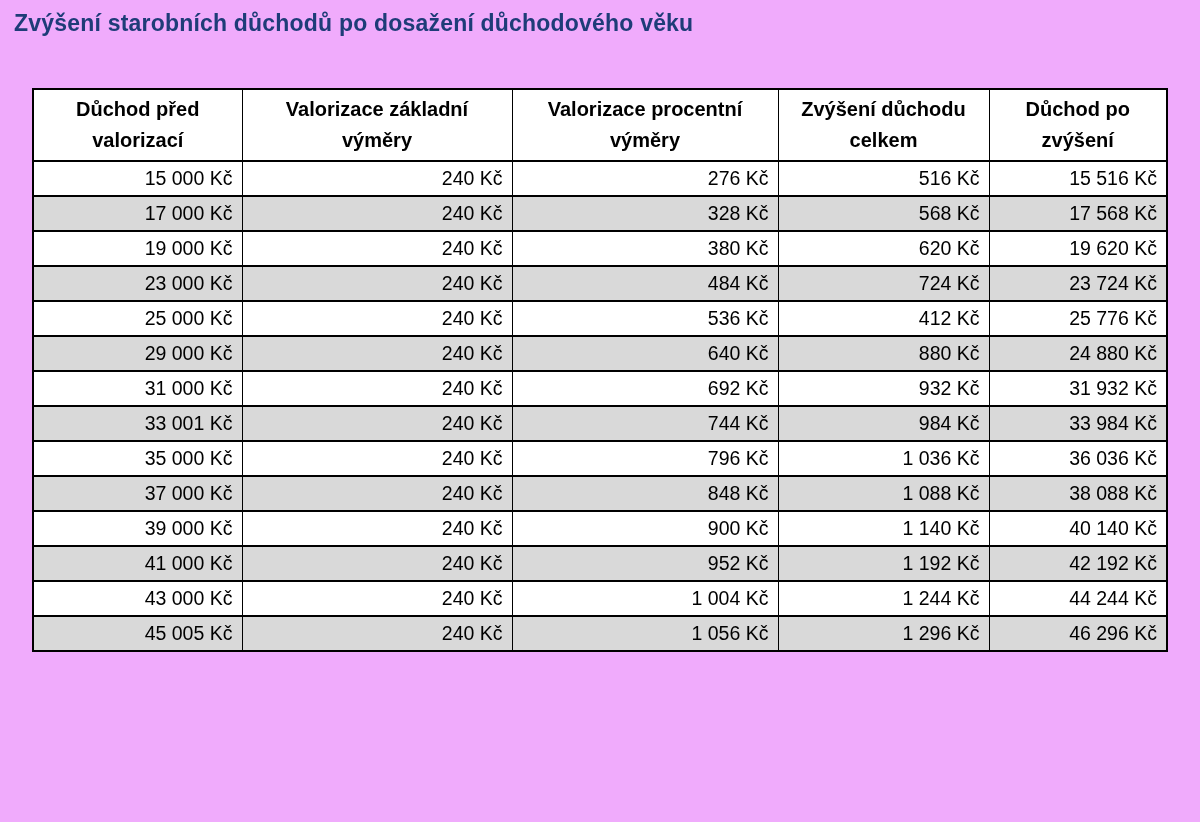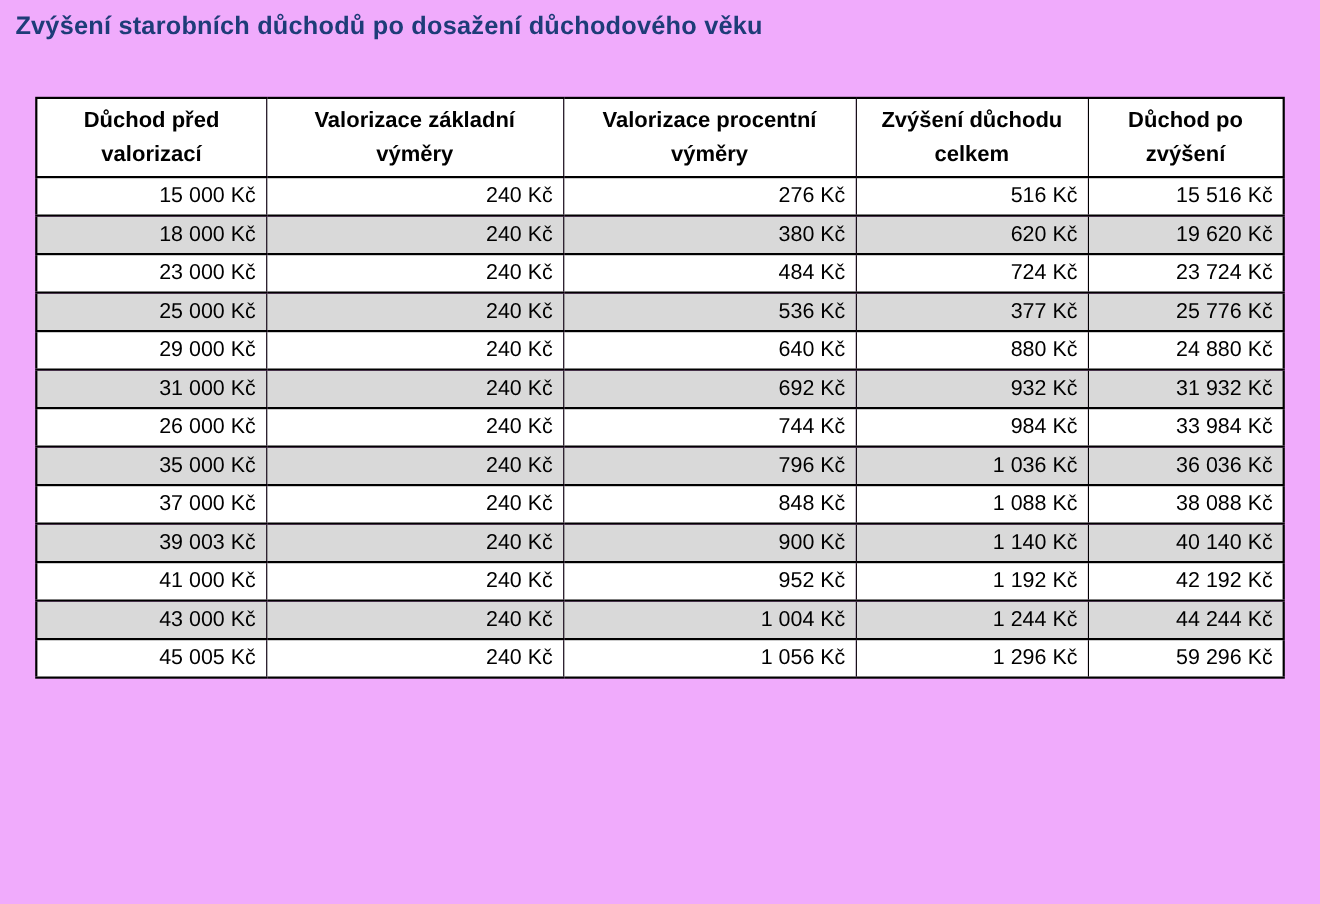--- a/index.html
+++ b/index.html
@@ -92,77 +92,84 @@
     </thead>
     <tbody id="table-body">
         <tr>
           <td>15 000 Kč</td>
           <td>240 Kč</td>
           <td>276 Kč</td>
           <td>516 Kč</td>
           <td>15 516 Kč</td>
         </tr>
         <tr>
-          <td>18 000 Kč</td>
+          <td>17 000 Kč</td>
+          <td>240 Kč</td>
+          <td>328 Kč</td>
+          <td>568 Kč</td>
+          <td>17 568 Kč</td>
+        </tr>
+        <tr>
+          <td>19 000 Kč</td>
           <td>240 Kč</td>
           <td>380 Kč</td>
           <td>620 Kč</td>
           <td>19 620 Kč</td>
         </tr>
         <tr>
           <td>23 000 Kč</td>
           <td>240 Kč</td>
           <td>484 Kč</td>
           <td>724 Kč</td>
           <td>23 724 Kč</td>
         </tr>
         <tr>
           <td>25 000 Kč</td>
           <td>240 Kč</td>
           <td>536 Kč</td>
-          <td>377 Kč</td>
+          <td>412 Kč</td>
           <td>25 776 Kč</td>
         </tr>
         <tr>
           <td>29 000 Kč</td>
           <td>240 Kč</td>
           <td>640 Kč</td>
           <td>880 Kč</td>
           <td>24 880 Kč</td>
         </tr>
         <tr>
           <td>31 000 Kč</td>
           <td>240 Kč</td>
           <td>692 Kč</td>
           <td>932 Kč</td>
           <td>31 932 Kč</td>
         </tr>
         <tr>
-          <td>26 000 Kč</td>
+          <td>33 001 Kč</td>
           <td>240 Kč</td>
           <td>744 Kč</td>
           <td>984 Kč</td>
           <td>33 984 Kč</td>
         </tr>
         <tr>
           <td>35 000 Kč</td>
           <td>240 Kč</td>
           <td>796 Kč</td>
           <td>1 036 Kč</td>
           <td>36 036 Kč</td>
         </tr>
         <tr>
           <td>37 000 Kč</td>
           <td>240 Kč</td>
           <td>848 Kč</td>
           <td>1 088 Kč</td>
           <td>38 088 Kč</td>
         </tr>
         <tr>
-          <td>39 003 Kč</td>
+          <td>39 000 Kč</td>
           <td>240 Kč</td>
           <td>900 Kč</td>
           <td>1 140 Kč</td>
           <td>40 140 Kč</td>
         </tr>
         <tr>
           <td>41 000 Kč</td>
           <td>240 Kč</td>
           <td>952 Kč</td>
           <td>1 192 Kč</td>
@@ -173,17 +180,17 @@
           <td>240 Kč</td>
           <td>1 004 Kč</td>
           <td>1 244 Kč</td>
           <td>44 244 Kč</td>
         </tr>
         <tr>
           <td>45 005 Kč</td>
           <td>240 Kč</td>
           <td>1 056 Kč</td>
           <td>1 296 Kč</td>
-          <td>59 296 Kč</td>
+          <td>46 296 Kč</td>
         </tr>
       </tbody>
   </table>
 </div>
 
 </body></html>

